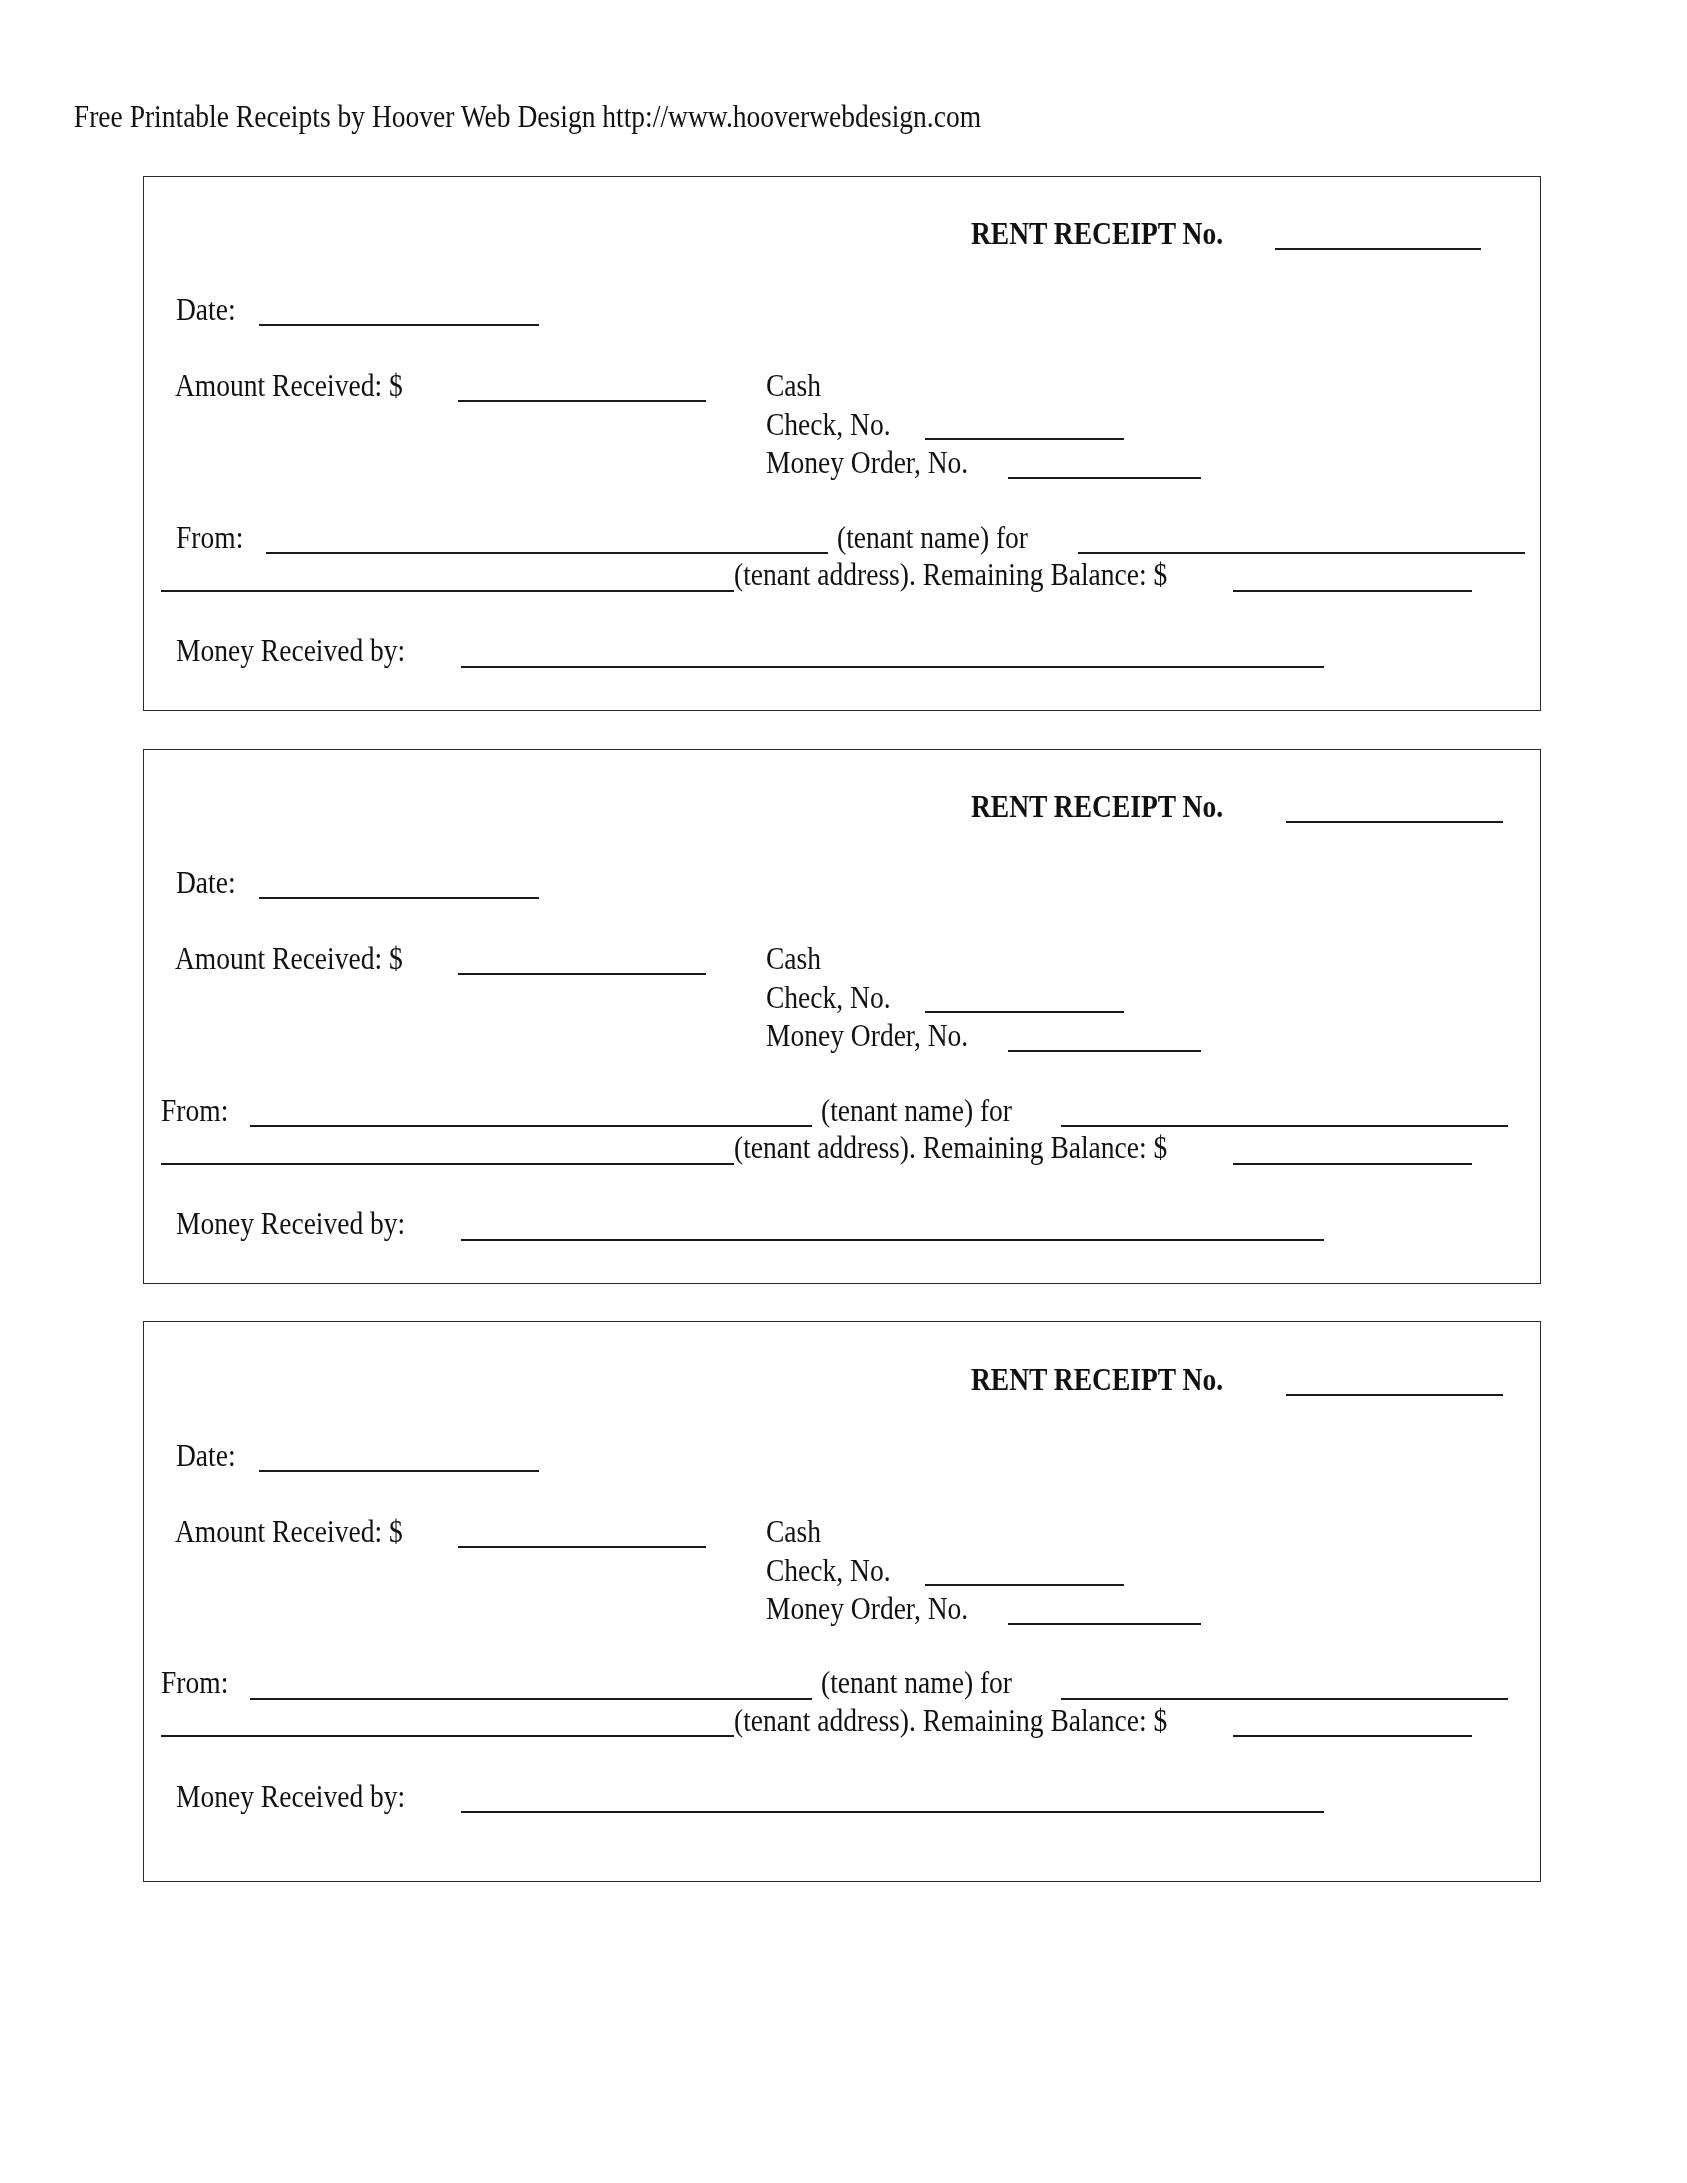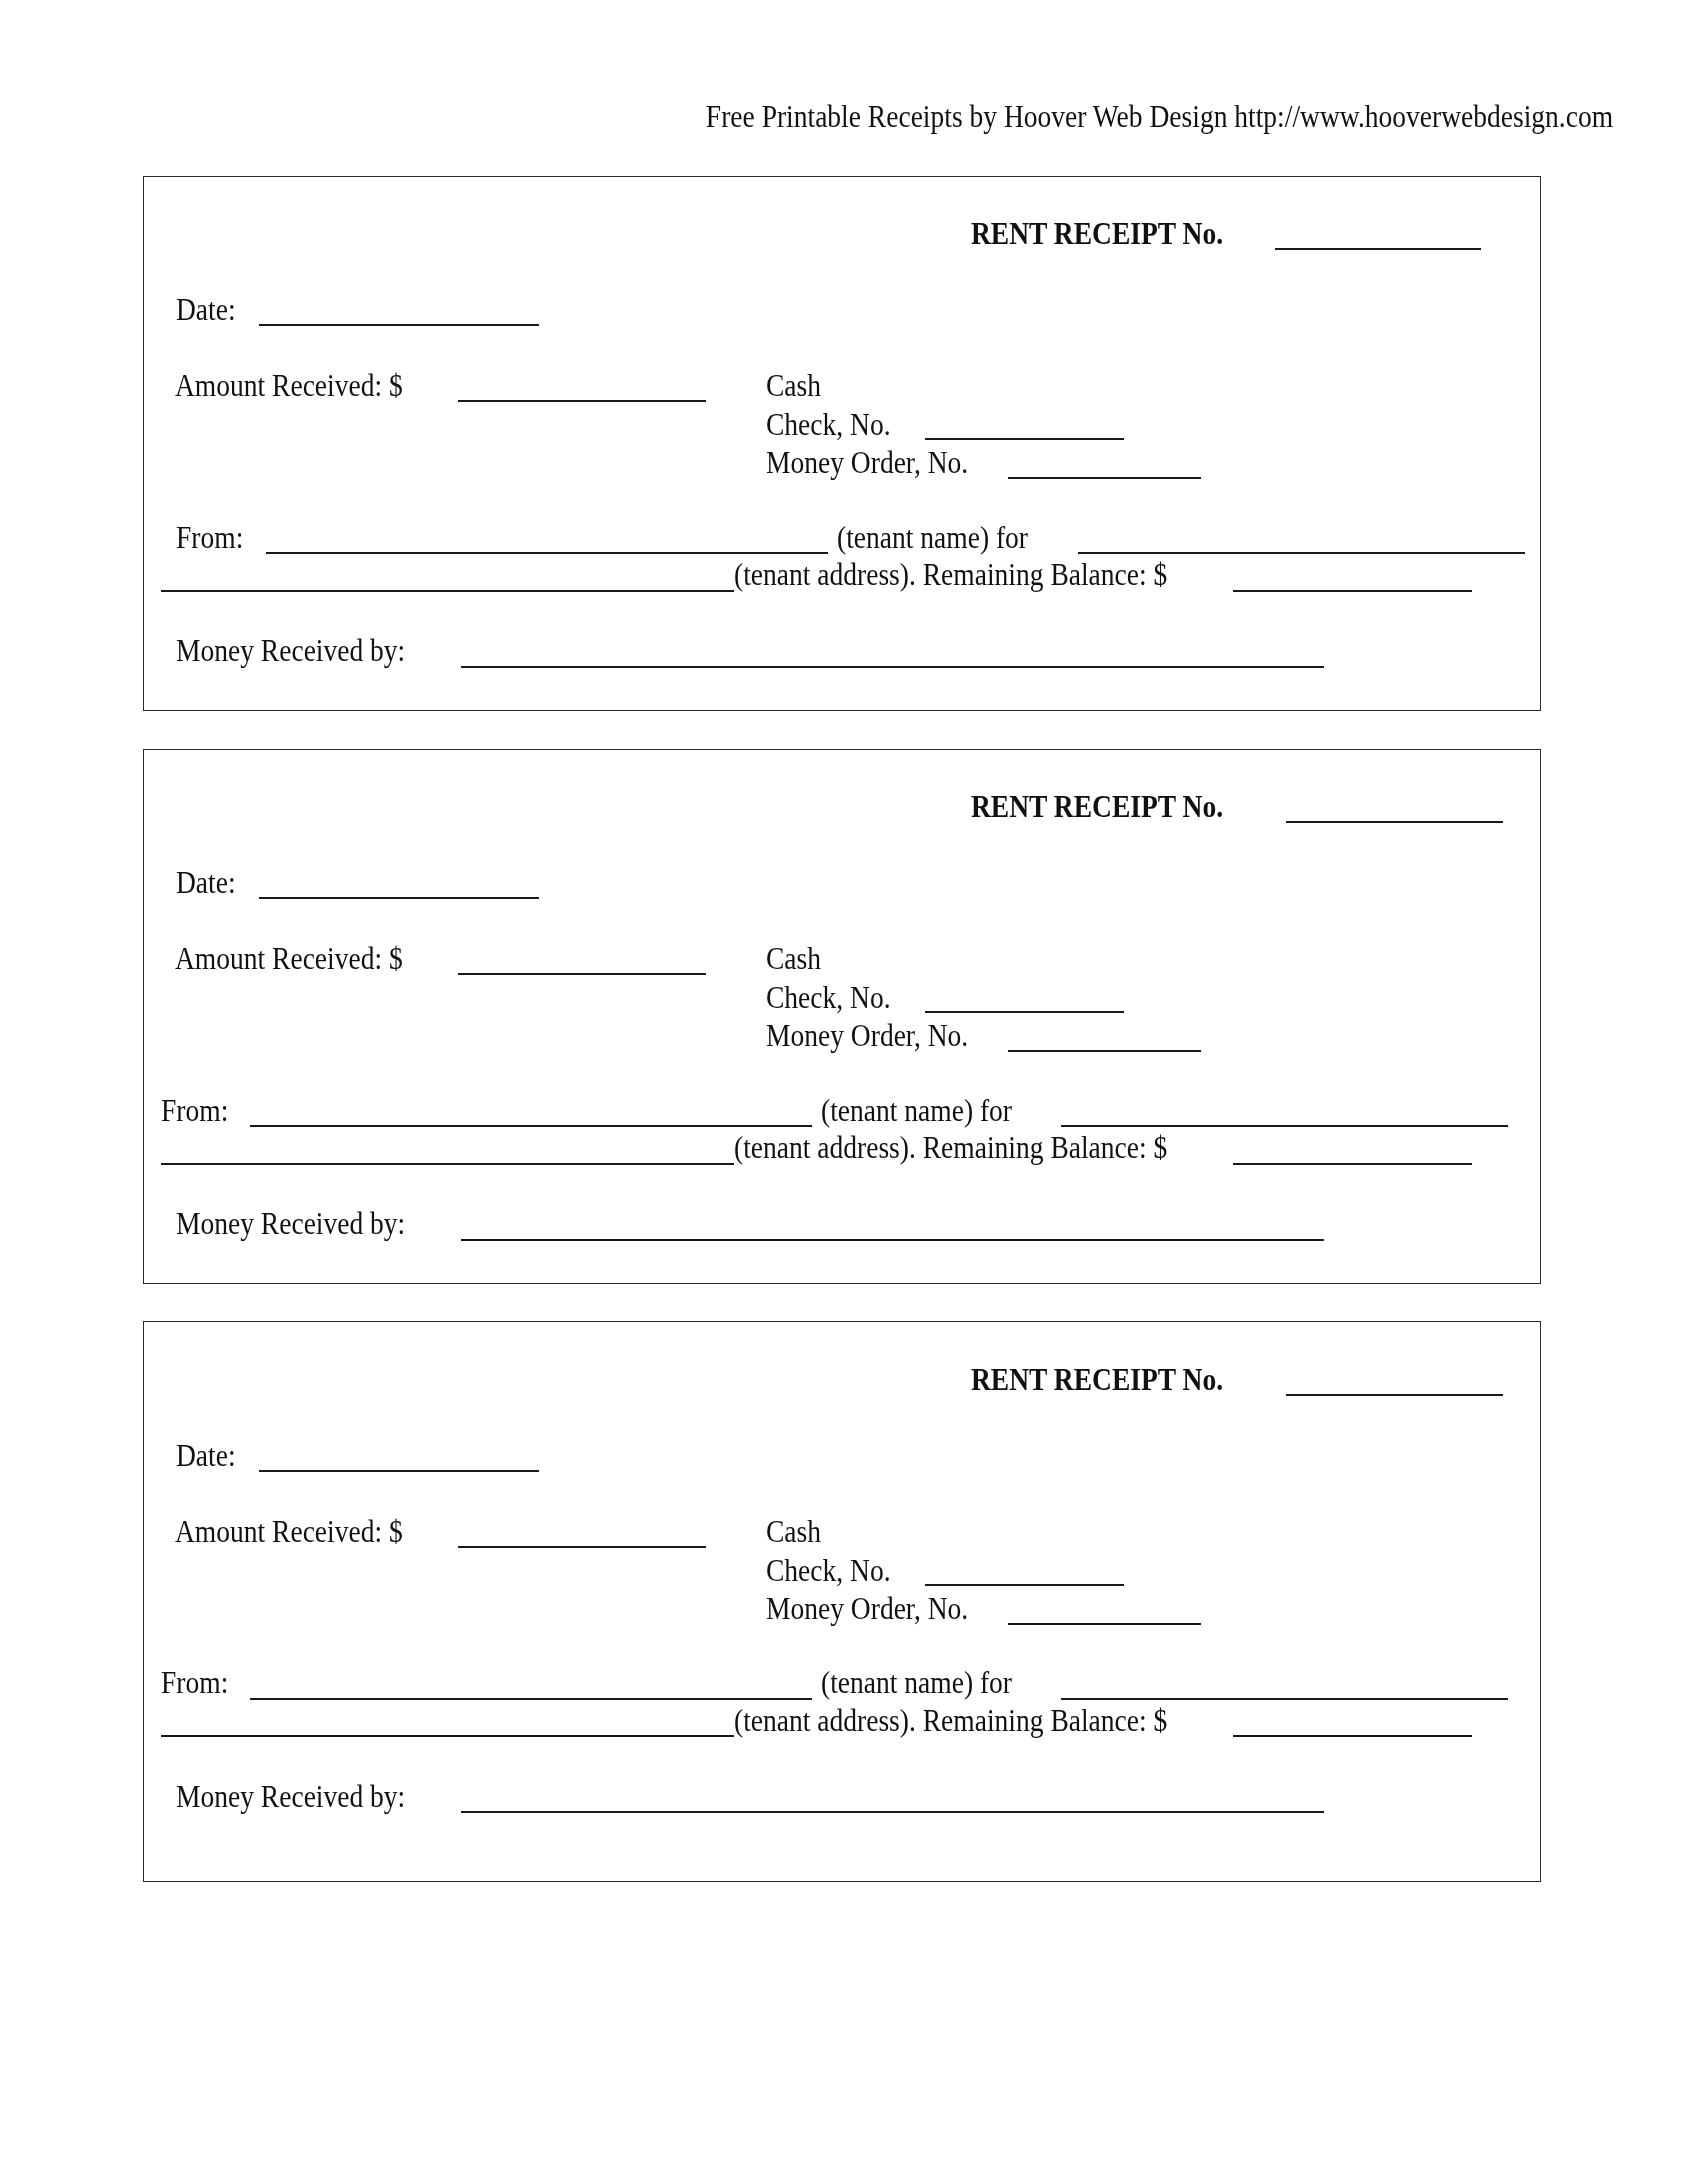--- a/index.html
+++ b/index.html
@@ -1,20 +1,20 @@
 <!DOCTYPE html>
 <html style="font-size:14px"><head>
 <meta charset="utf-8">
 <style>
   html, body { margin:0; padding:0; background:#ffffff; }
   body { width:1687px; height:2184px; position:relative; overflow:hidden;
          font-family:"Liberation Serif", serif; color:#111; }
   .t { position:absolute; white-space:nowrap; font-size:32px; line-height:1;
        transform-origin:0 100%; transform:scaleX(0.86); }
-  .hdr { position:absolute; left:0; width:1687px; top:98px; text-align:right;
+  .hdr { position:absolute; left:0; width:1687px; top:98px; text-align:left;
          font-size:32px; white-space:nowrap; }
   .hdr span { display:inline-block; transform:scaleX(0.86); }
   .box { position:absolute; left:143px; width:1398px; border:1.7px solid #2a2a2a; box-sizing:border-box; }
   .ln { position:absolute; height:0; border-top:2.1px solid #1a1a1a; }
   .bold { font-weight:bold; }
 </style>
 </head>
 <body>
 
 <div class="hdr">

